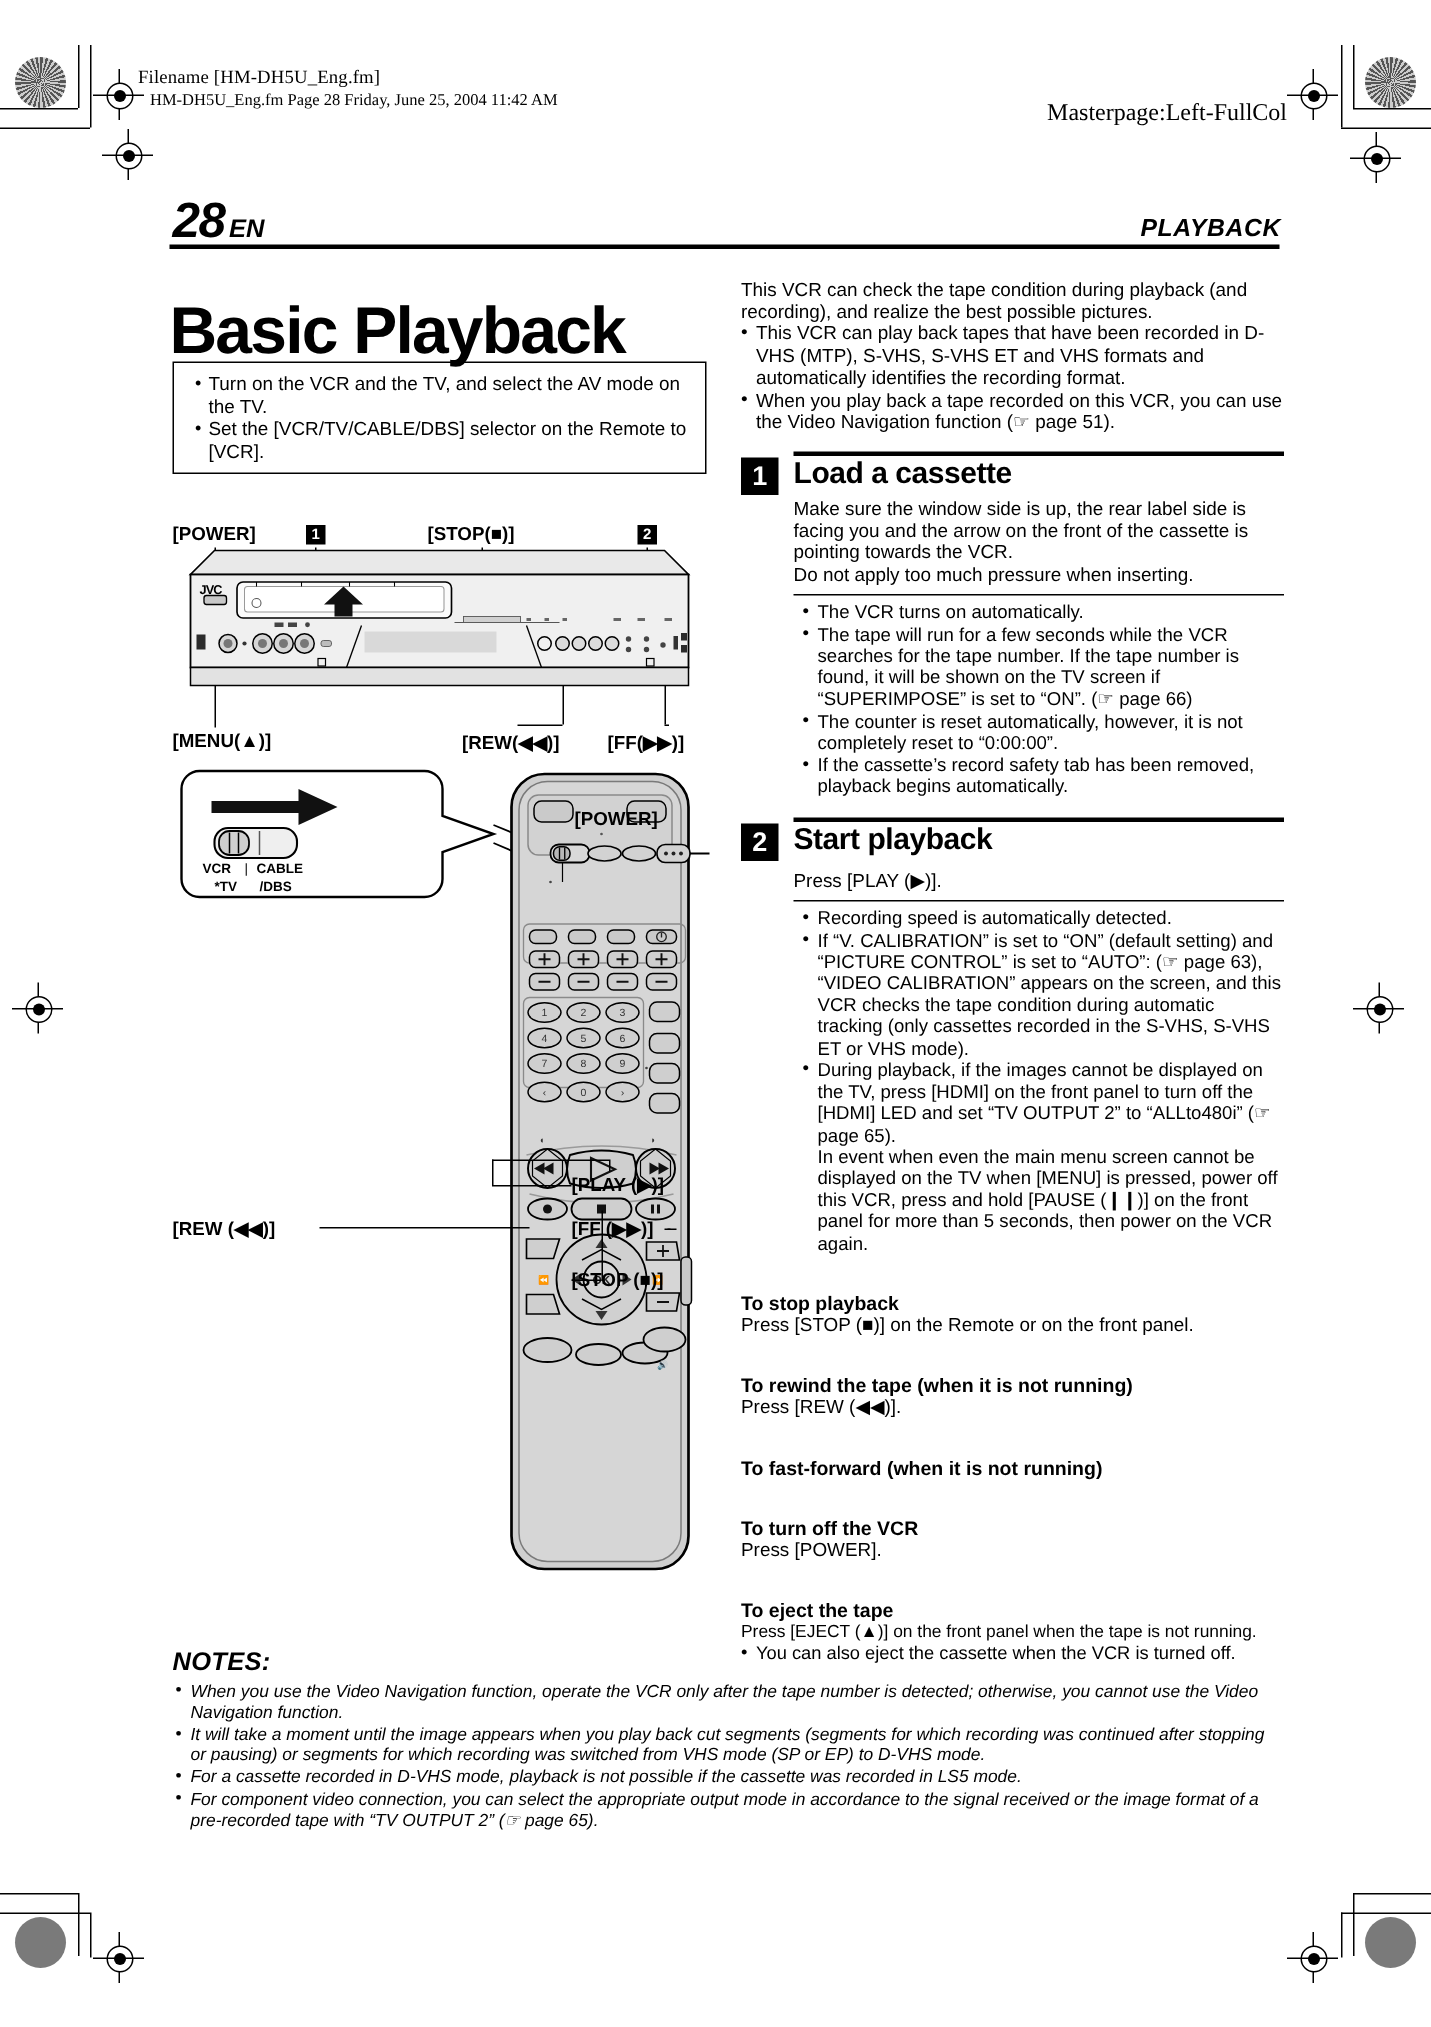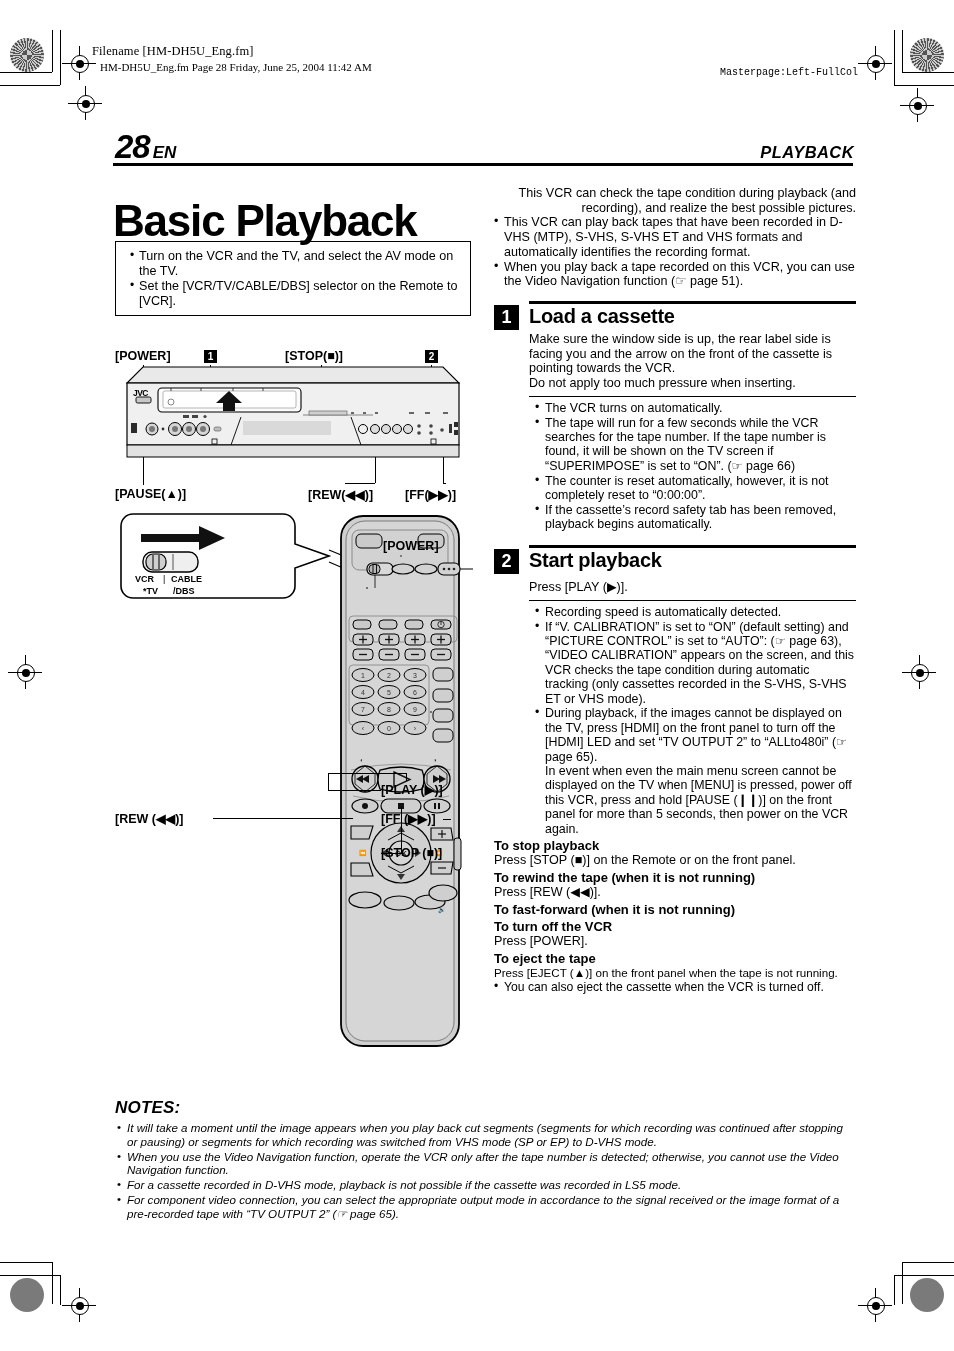--- a/index.html
+++ b/index.html
@@ -20,22 +20,22 @@
     background:repeating-conic-gradient(#555 0 6deg,#ccc 6deg 12deg);}
   .dotmark.plain{background:#7a7a7a;}
 
   .cropline{position:absolute;background:#000;}
 
   
   .hdr-filename{position:absolute;left:92px;top:44px;font-family:"Liberation Serif",serif;
     font-size:12.5px;letter-spacing:.1px;}
   .hdr-path{position:absolute;left:100px;top:61px;font-family:"Liberation Serif",serif;
     font-size:11px;}
-  .hdr-master{position:absolute;right:96px;top:67px;font-family:Liberation Mono, monospace;
-    font-size:10px;text-align:right;}
+  .hdr-master{position:absolute;right:96px;top:67px;font-family:Liberation Serif, serif;
+    font-size:16px;text-align:right;}
 
   
   .pagenum{position:absolute;left:115px;top:130px;font-family:"Liberation Sans",sans-serif;
     font-weight:bold;font-style:italic;font-size:33px;line-height:1;letter-spacing:-1px;}
   .pagenum .en{font-size:17px;margin-left:3px;letter-spacing:0;}
   .sectlabel{position:absolute;right:100px;top:143px;font-family:"Liberation Sans",sans-serif;
     font-weight:bold;font-style:italic;font-size:16.5px;letter-spacing:.4px;}
   .rule-top{position:absolute;left:113px;top:163px;width:740px;height:3px;background:#000;}
 
   
@@ -45,42 +45,42 @@
   
   .prebox{position:absolute;left:115px;top:241px;width:356px;height:75px;
     border:1px solid #000;box-sizing:border-box;}
   .prebox ul{margin:0;padding:7px 8px 0 14px;list-style:none;}
   .prebox li{font-size:12.6px;line-height:14.6px;margin-bottom:1px;position:relative;
     padding-left:9px;}
   .prebox li::before{content:"\2022";position:absolute;left:0;top:-1px;font-size:12px;}
 
   
   .rcol{position:absolute;left:494px;top:186px;width:362px;}
-  .rintro{font-size:12.6px;line-height:14.7px;text-align:right;}
+  .rintro{font-size:12.6px;line-height:14.7px;}
   .rlist{margin:0;padding:0;list-style:none;}
   .rlist li{font-size:12.6px;line-height:14.7px;position:relative;padding-left:10px;}
   .rlist li::before{content:"\2022";position:absolute;left:0;top:-1px;}
 
   
   .steprule{height:3px;background:#000;margin-left:35px;}
   .stephead{display:flex;align-items:flex-start;margin-top:0;}
   .stepnum{width:25px;height:25px;background:#000;color:#fff;font-weight:bold;
     font-size:18px;display:flex;align-items:center;justify-content:center;
     flex:0 0 25px;margin-top:1px;}
   .steptitle{font-size:20px;font-weight:bold;letter-spacing:-.3px;margin-left:10px;
     line-height:24px;}
   .stepbody{margin-left:35px;font-size:12.6px;line-height:14.7px;}
   .stepdiv{margin-left:35px;height:1px;background:#000;margin-top:5px;margin-bottom:4px;}
   .stepnotes{margin:0;padding:0;list-style:none;margin-left:41px;}
   .stepnotes li{font-size:12.4px;line-height:14.4px;position:relative;padding-left:10px;
     margin-bottom:.5px;}
   .stepnotes li::before{content:"\2022";position:absolute;left:0;top:-1px;}
 
   
-  .howto{margin-top:2px;}
+  .howto{margin-top:25px;}
   .howto h4{margin:0;font-size:13px;font-weight:bold;line-height:15px;}
   .howto p{margin:0;font-size:12.6px;line-height:15px;}
   .howto p.small{font-size:11.6px;line-height:14px;}
   .howto ul{margin:0;padding:0;list-style:none;}
   .howto li{font-size:12.2px;line-height:14.4px;position:relative;padding-left:10px;}
   .howto li::before{content:"\2022";position:absolute;left:0;top:-1px;}
 
   
   .notes{position:absolute;left:115px;top:1098px;width:740px;}
   .notes h3{margin:0 0 3px 0;font-size:17px;font-weight:bold;font-style:italic;
@@ -233,21 +233,21 @@
     </ul>
   </div>
 </div>
 
 <div class="vcr-wrap">
 
   <div class="lbl" style="left:2px;top:4px;">[POWER]</div>
   <div class="sqnum" style="left:91px;top:5px;">1</div>
   <div class="lbl" style="left:148px;top:4px;margin-left:24px;">[STOP(■)]</div>
   <div class="sqnum" style="left:312px;top:5px;">2</div>
-  <div class="lbl" style="left:2px;top:142px;">[PAUSE(▲)]</div>
+  <div class="lbl" style="left:2px;top:142px;">[MENU(▲)]</div>
   <div class="lbl" style="left:195px;top:142px;">[REW(◀◀)]</div>
   <div class="lbl" style="left:292px;top:142px;">[FF(▶▶)]</div>
 
   <div class="leader" style="left:30px;top:20px;height:44px;"></div>
   <div class="leader" style="left:97px;top:20px;height:48px;"></div>
   <div class="leader" style="left:208px;top:20px;height:68px;"></div>
   <div class="leader" style="left:318px;top:20px;height:68px;"></div>
   <div class="leader" style="left:30px;top:66px;height:74px;"></div>
   <div class="leader" style="left:262px;top:88px;height:50px;"></div>
   <div class="leader-h" style="left:232px;top:138px;width:30px;"></div>
@@ -529,18 +529,18 @@
   <div class="leader-h" style="left:332px;top:311px;width:2px;"></div>
   <div class="leader-h" style="left:330px;top:311px;width:8px;"></div>
   <div class="leader" style="left:288px;top:299px;height:47px;"></div>
   <div class="leader-h" style="left:288px;top:345px;width:-20px;"></div>
   <div class="leader-h" style="left:268px;top:345px;width:20px;"></div>
 </div>
 
 <div class="notes">
   <h3>NOTES:</h3>
   <ul>
+    <li>When you use the Video Navigation function, operate the VCR only after the tape number is detected; otherwise, you cannot use the Video Navigation function.</li>
     <li>It will take a moment until the image appears when you play back cut segments (segments for which recording was continued after stopping or pausing) or segments for which recording was switched from VHS mode (SP or EP) to D-VHS mode.</li>
-    <li>When you use the Video Navigation function, operate the VCR only after the tape number is detected; otherwise, you cannot use the Video Navigation function.</li>
     <li>For a cassette recorded in D-VHS mode, playback is not possible if the cassette was recorded in LS5 mode.</li>
     <li>For component video connection, you can select the appropriate output mode in accordance to the signal received or the image format of  a pre-recorded tape with “TV OUTPUT 2” (☞ page 65).</li>
   </ul>
 </div>
 
 </body></html>

